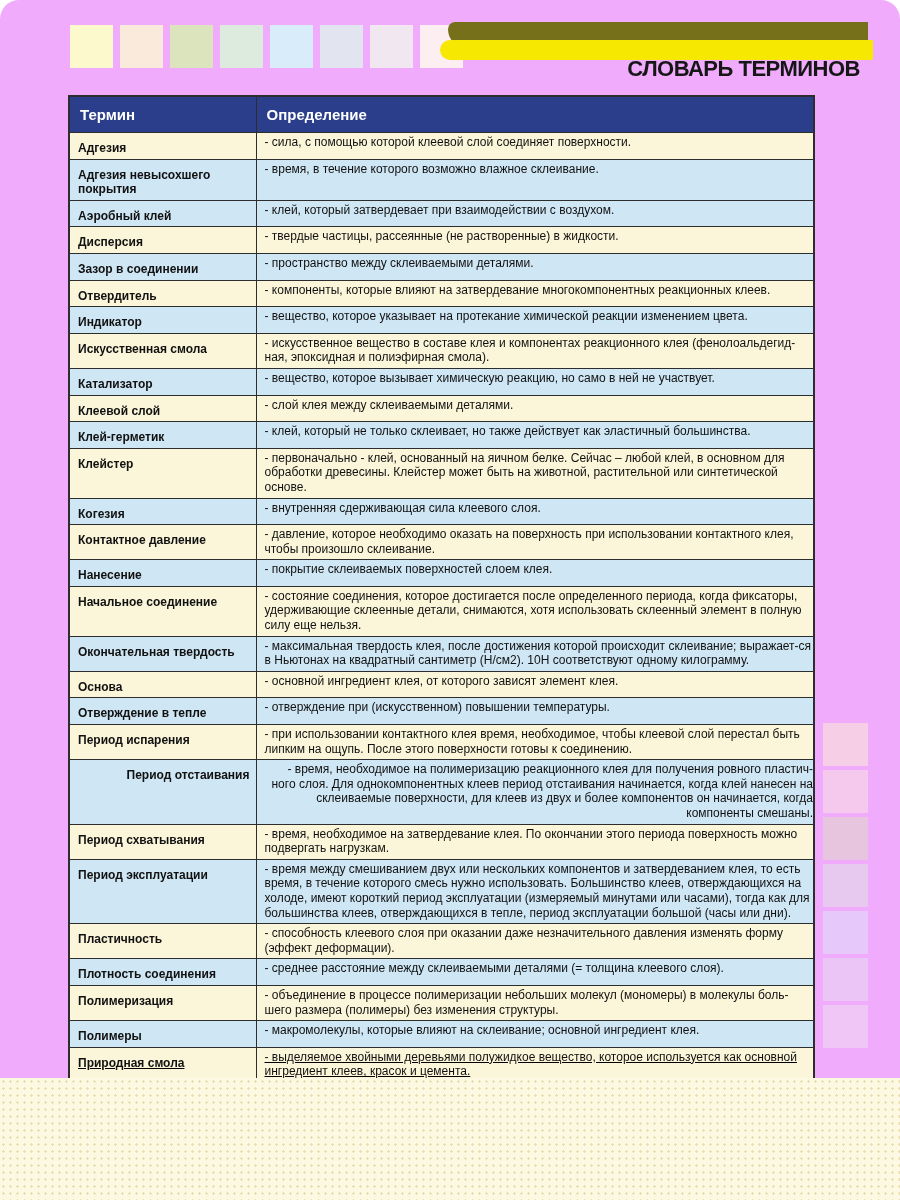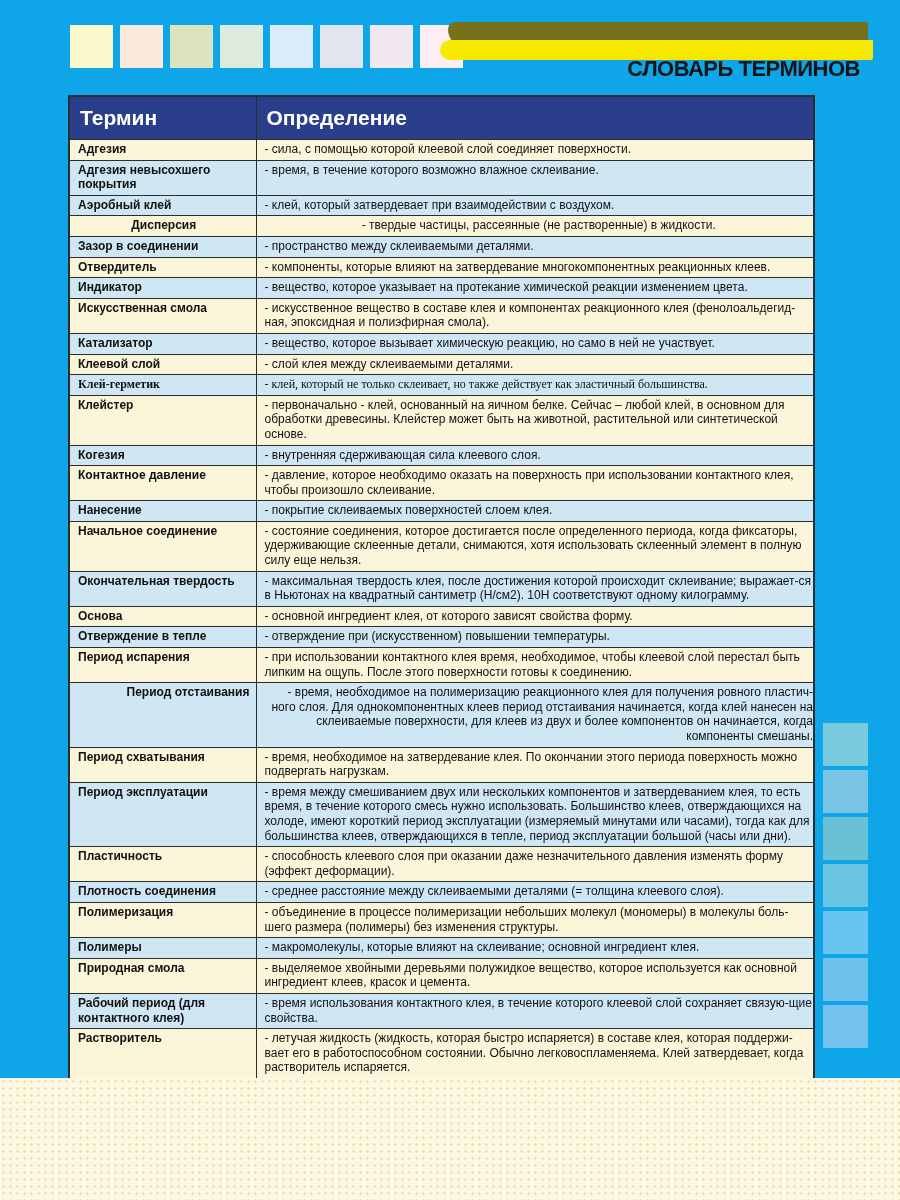--- a/index.html
+++ b/index.html
@@ -1,39 +1,39 @@
 <!DOCTYPE html>
 <html><head>
 <meta charset="utf-8">
 <style>
   * { margin:0; padding:0; box-sizing:border-box; }
   html,body { width:900px; height:1200px; }
   body { background:#ffffff; font-family:"Liberation Sans", sans-serif; position:relative; overflow:hidden; }
-  .page { position:relative; width:900px; height:1200px; background:#0ea5e9; }
+  .page { position:relative; width:900px; height:1200px; background:#f0abfc;border-radius:19px; }
 
   
   .top-squares { position:absolute; left:70px; top:25px; display:flex; gap:7px; z-index:1; }
   .top-squares .sq { width:43px; height:43px; }
 
   
   .band-olive { position:absolute; left:448px; top:22px; width:420px; height:26px;
                 border-radius:10px 0 0 26px; z-index:2; }
   .band-yellow { position:absolute; left:440px; top:40px; width:433px; height:20px;
                  border-radius:14px 0 4px 14px; z-index:3; }
   .page-title { position:absolute; right:40px; top:56px; z-index:4;
                 font-size:22px; font-weight:bold; letter-spacing:-0.5px; color:#161616; }
 
   
   .glossary-wrap { position:absolute; left:68px; top:95px; width:747px; z-index:1; }
   table.glossary { width:747px; border-collapse:collapse; border:2px solid #2d2d2d; }
-  table.glossary th { color:#fff; font-size:21px; font-weight:bold; text-align:left;
+  table.glossary th { color:#fff; font-size:15px; font-weight:bold; text-align:left;
                       padding:9px 8px 9px 10px; border:1px solid #2d2d2d; }
   table.glossary td { font-size:12px; line-height:14.6px; vertical-align:top;
                       border:1px solid #2d2d2d; color:#111; }
-  td.term { width:187px; font-weight:bold; padding:2px 6px 3px 8px; }
+  td.term { width:187px; font-weight:bold; padding:8px 6px 3px 8px; }
   td.def  { padding:2px 0 3px 8px; }
 
   
   .right-squares { position:absolute; left:823px; top:723px; z-index:0; }
   .right-squares .sq { width:45px; height:43px; margin-bottom:4px; opacity:0.45; }
 
   
   .footer-texture { position:absolute; left:0; top:1078px; width:900px; height:122px; z-index:5;
        background-color:#fcf8e2;
        background-image:radial-gradient(circle, #e8dfae 1px, rgba(0,0,0,0) 1.3px);
@@ -74,21 +74,21 @@
             <td class="def">- сила, с помощью которой клеевой слой соединяет поверхности.</td>
           </tr>
           <tr style="background: rgb(207, 230, 244);">
             <td class="term">Адгезия невысохшего покрытия</td>
             <td class="def">- время, в течение которого возможно влажное склеивание.</td>
           </tr>
           <tr style="background: rgb(207, 230, 244);">
             <td class="term">Аэробный клей</td>
             <td class="def">- клей, который затвердевает при взаимодействии с воздухом.</td>
           </tr>
-          <tr style="background: rgb(251, 246, 217); text-align: center;">
+          <tr style="background: rgb(251, 246, 217);">
             <td class="term">Дисперсия</td>
             <td class="def">- твердые частицы, рассеянные (не растворенные) в жидкости.</td>
           </tr>
           <tr style="background: rgb(207, 230, 244);">
             <td class="term">Зазор в соединении</td>
             <td class="def">- пространство между склеиваемыми деталями.</td>
           </tr>
           <tr style="background: rgb(251, 246, 217);">
             <td class="term">Отвердитель</td>
             <td class="def">- компоненты, которые влияют на затвердевание многокомпонентных реакционных клеев.</td>
@@ -102,21 +102,21 @@
             <td class="def">- искусственное вещество в составе клея и компонентах реакционного клея (фенолоальдегид-ная, эпоксидная и полиэфирная смола).</td>
           </tr>
           <tr style="background: rgb(207, 230, 244);">
             <td class="term">Катализатор</td>
             <td class="def">- вещество, которое вызывает химическую реакцию, но само в ней не участвует.</td>
           </tr>
           <tr style="background: rgb(251, 246, 217);">
             <td class="term">Клеевой слой</td>
             <td class="def">- слой клея между склеиваемыми деталями.</td>
           </tr>
-          <tr style="background: rgb(207, 230, 244); font-family: Liberation Serif, serif;">
+          <tr style="background: rgb(207, 230, 244);">
             <td class="term">Клей-герметик</td>
             <td class="def">- клей, который не только склеивает, но также действует как эластичный большинства.</td>
           </tr>
           <tr style="background: rgb(251, 246, 217);">
             <td class="term">Клейстер</td>
             <td class="def">- первоначально - клей, основанный на яичном белке. Сейчас – любой клей, в основном для обработки древесины. Клейстер может быть на животной, растительной или синтетической основе.</td>
           </tr>
           <tr style="background: rgb(207, 230, 244);">
             <td class="term">Когезия</td>
             <td class="def">- внутренняя сдерживающая сила клеевого слоя.</td>
@@ -132,21 +132,21 @@
           <tr style="background: rgb(251, 246, 217);">
             <td class="term">Начальное соединение</td>
             <td class="def">- состояние соединения, которое достигается после определенного периода, когда фиксаторы, удерживающие склеенные детали, снимаются, хотя использовать склеенный элемент в полную силу еще нельзя.</td>
           </tr>
           <tr style="background: rgb(207, 230, 244); margin-top: 9px;">
             <td class="term">Окончательная твердость</td>
             <td class="def">- максимальная твердость клея, после достижения которой происходит склеивание; выражает-ся в Ньютонах на квадратный сантиметр (Н/см2). 10Н соответствуют одному килограмму.</td>
           </tr>
           <tr style="background: rgb(251, 246, 217);">
             <td class="term">Основа</td>
-            <td class="def">- основной ингредиент клея, от которого зависят свойства форму.</td>
+            <td class="def">- основной ингредиент клея, от которого зависят элемент клея.</td>
           </tr>
           <tr style="background: rgb(207, 230, 244);">
             <td class="term">Отверждение в тепле</td>
             <td class="def">- отверждение при (искусственном) повышении температуры.</td>
           </tr>
           <tr style="background: rgb(251, 246, 217);">
             <td class="term">Период испарения</td>
             <td class="def">- при использовании контактного клея время, необходимое, чтобы клеевой слой перестал быть липким на ощупь. После этого поверхности готовы к соединению.</td>
           </tr>
           <tr style="background: rgb(207, 230, 244); text-align: right;">
@@ -170,21 +170,21 @@
             <td class="def">- среднее расстояние между склеиваемыми деталями (= толщина клеевого слоя).</td>
           </tr>
           <tr style="background: rgb(251, 246, 217);">
             <td class="term">Полимеризация</td>
             <td class="def">- объединение в процессе полимеризации небольших молекул (мономеры) в молекулы боль-шего размера (полимеры) без изменения структуры.</td>
           </tr>
           <tr style="background: rgb(207, 230, 244); margin-left: 11px;">
             <td class="term">Полимеры</td>
             <td class="def">- макромолекулы, которые влияют на склеивание; основной ингредиент клея.</td>
           </tr>
-          <tr style="background: rgb(251, 246, 217);">
+          <tr style="background: rgb(251, 246, 217); text-decoration: underline;">
             <td class="term">Природная смола</td>
             <td class="def">- выделяемое хвойными деревьями полужидкое вещество, которое используется как основной ингредиент клеев, красок и цемента.</td>
           </tr>
           <tr style="background: rgb(207, 230, 244);">
             <td class="term">Рабочий период (для контактного клея)</td>
             <td class="def">- время использования контактного клея, в течение которого клеевой слой сохраняет связую-щие свойства.</td>
           </tr>
           <tr style="background: rgb(251, 246, 217);">
             <td class="term">Растворитель</td>
             <td class="def">- летучая жидкость (жидкость, которая быстро испаряется) в составе клея, которая поддержи-вает его в работоспособном состоянии. Обычно легковоспламеняема. Клей затвердевает, когда растворитель испаряется.</td>

